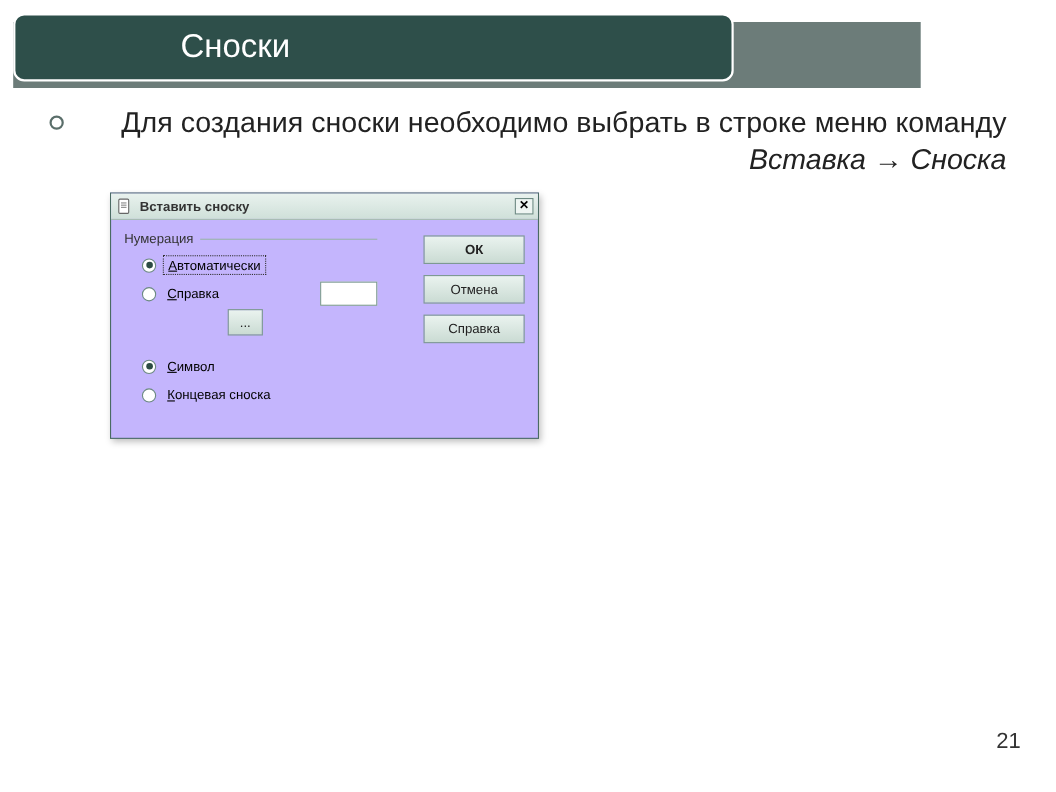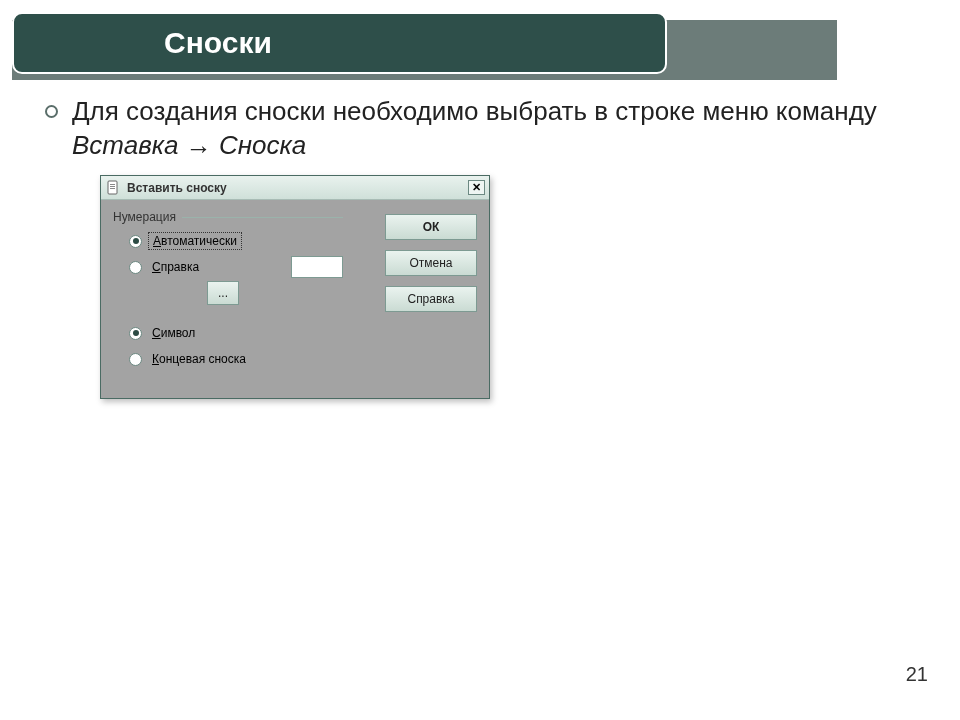--- a/index.html
+++ b/index.html
@@ -30,33 +30,34 @@
     background: #2e4f4a;
     border-radius: 10px;
     border: 2px solid #fff;
     display: flex;
     align-items: center;
     padding-left: 150px;
   }
   .title-text {
     color: #fff;
     font-size: 30px;
-    font-weight: 700;
+    font-weight: 400;
   }
   
   .body-area {
     position: absolute;
     left: 45px;
     top: 95px;
     width: 870px;
   }
   .bullet-row {
     display: flex;
     align-items: flex-start;
     gap: 14px;
+    text-align: right;
   }
   .bullet-glyph {
     flex: 0 0 auto;
     width: 13px;
     height: 13px;
     border: 2px solid #5a6e6a;
     border-radius: 50%;
     margin-top: 10px;
   }
   .bullet-text {
@@ -64,21 +65,21 @@
     color: #222;
     line-height: 1.3;
   }
   .bullet-text i { font-style: italic; }
   
   .dialog {
     position: absolute;
     left: 100px;
     top: 175px;
     width: 390px;
-    background: #a3a3a3;
+    background: #c4b5fd;
     border: 1px solid #4a6b63;
     box-shadow: 2px 3px 6px rgba(0,0,0,0.25);
     font-family: Tahoma, Verdana, sans-serif;
     font-size: 12px;
   }
   .dlg-titlebar {
     height: 24px;
     background: linear-gradient(#e9f2ee, #cfe0d9);
     border-bottom: 1px solid #a8bcb5;
     display: flex;

